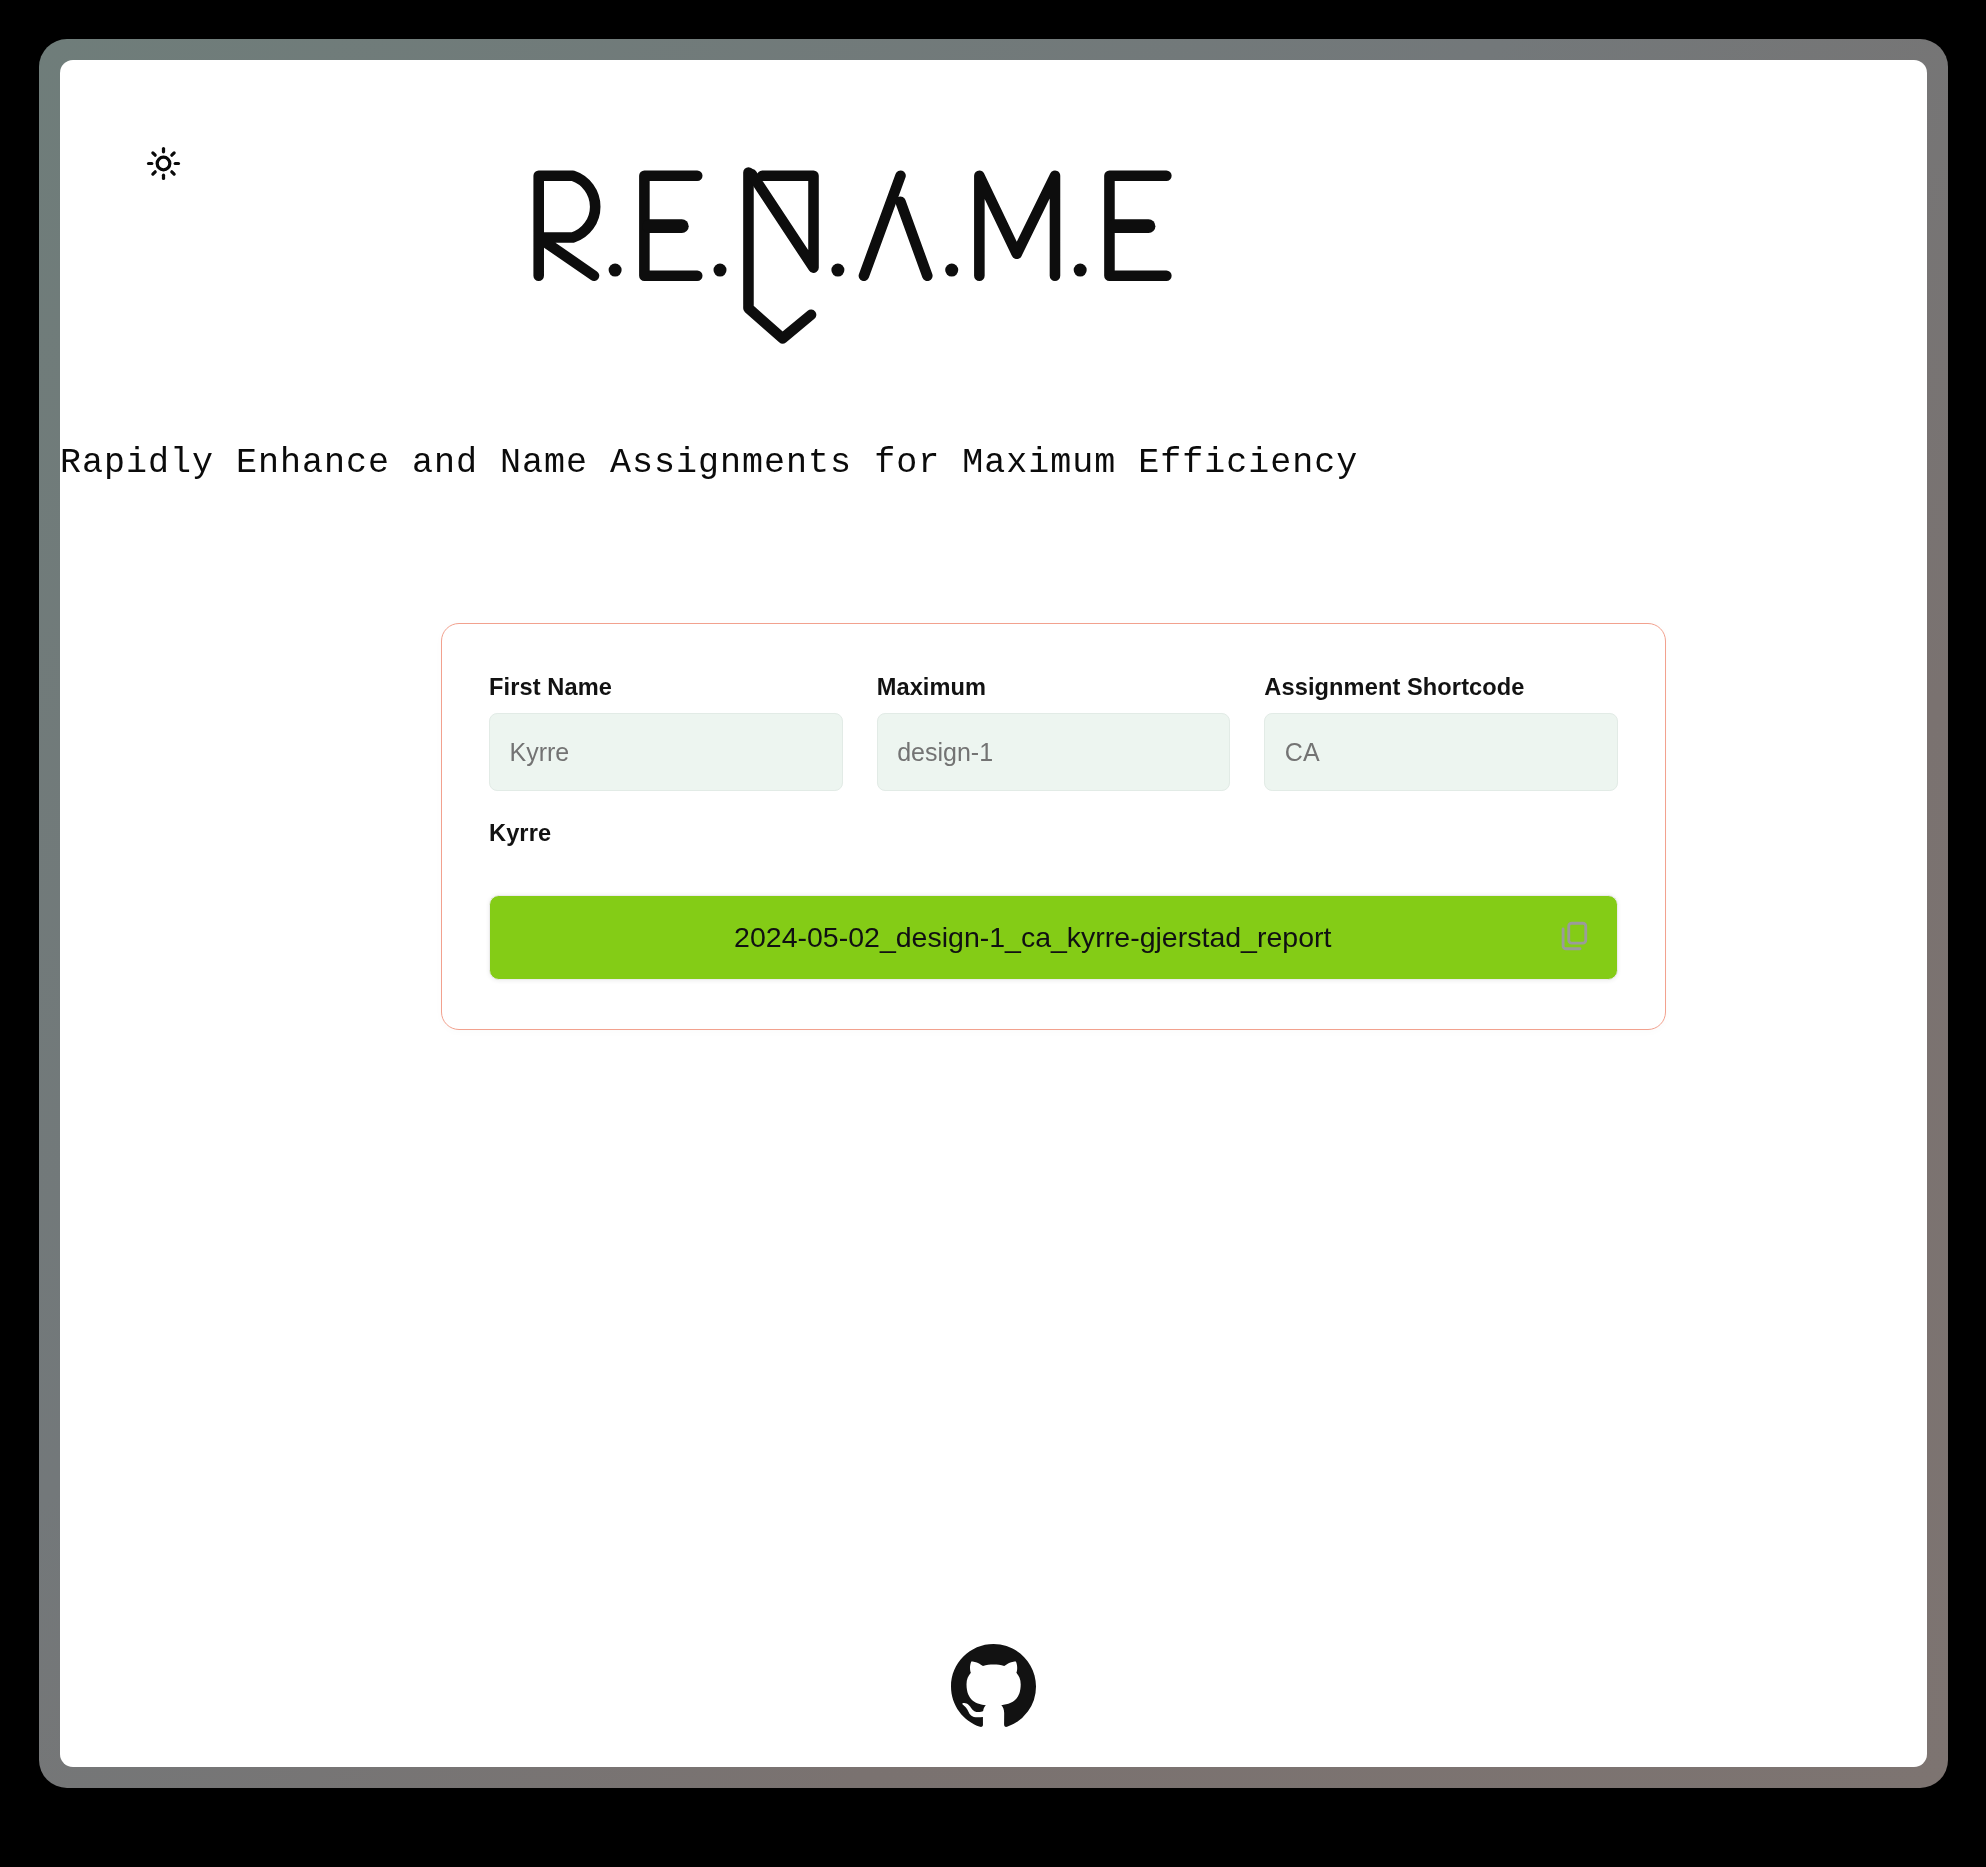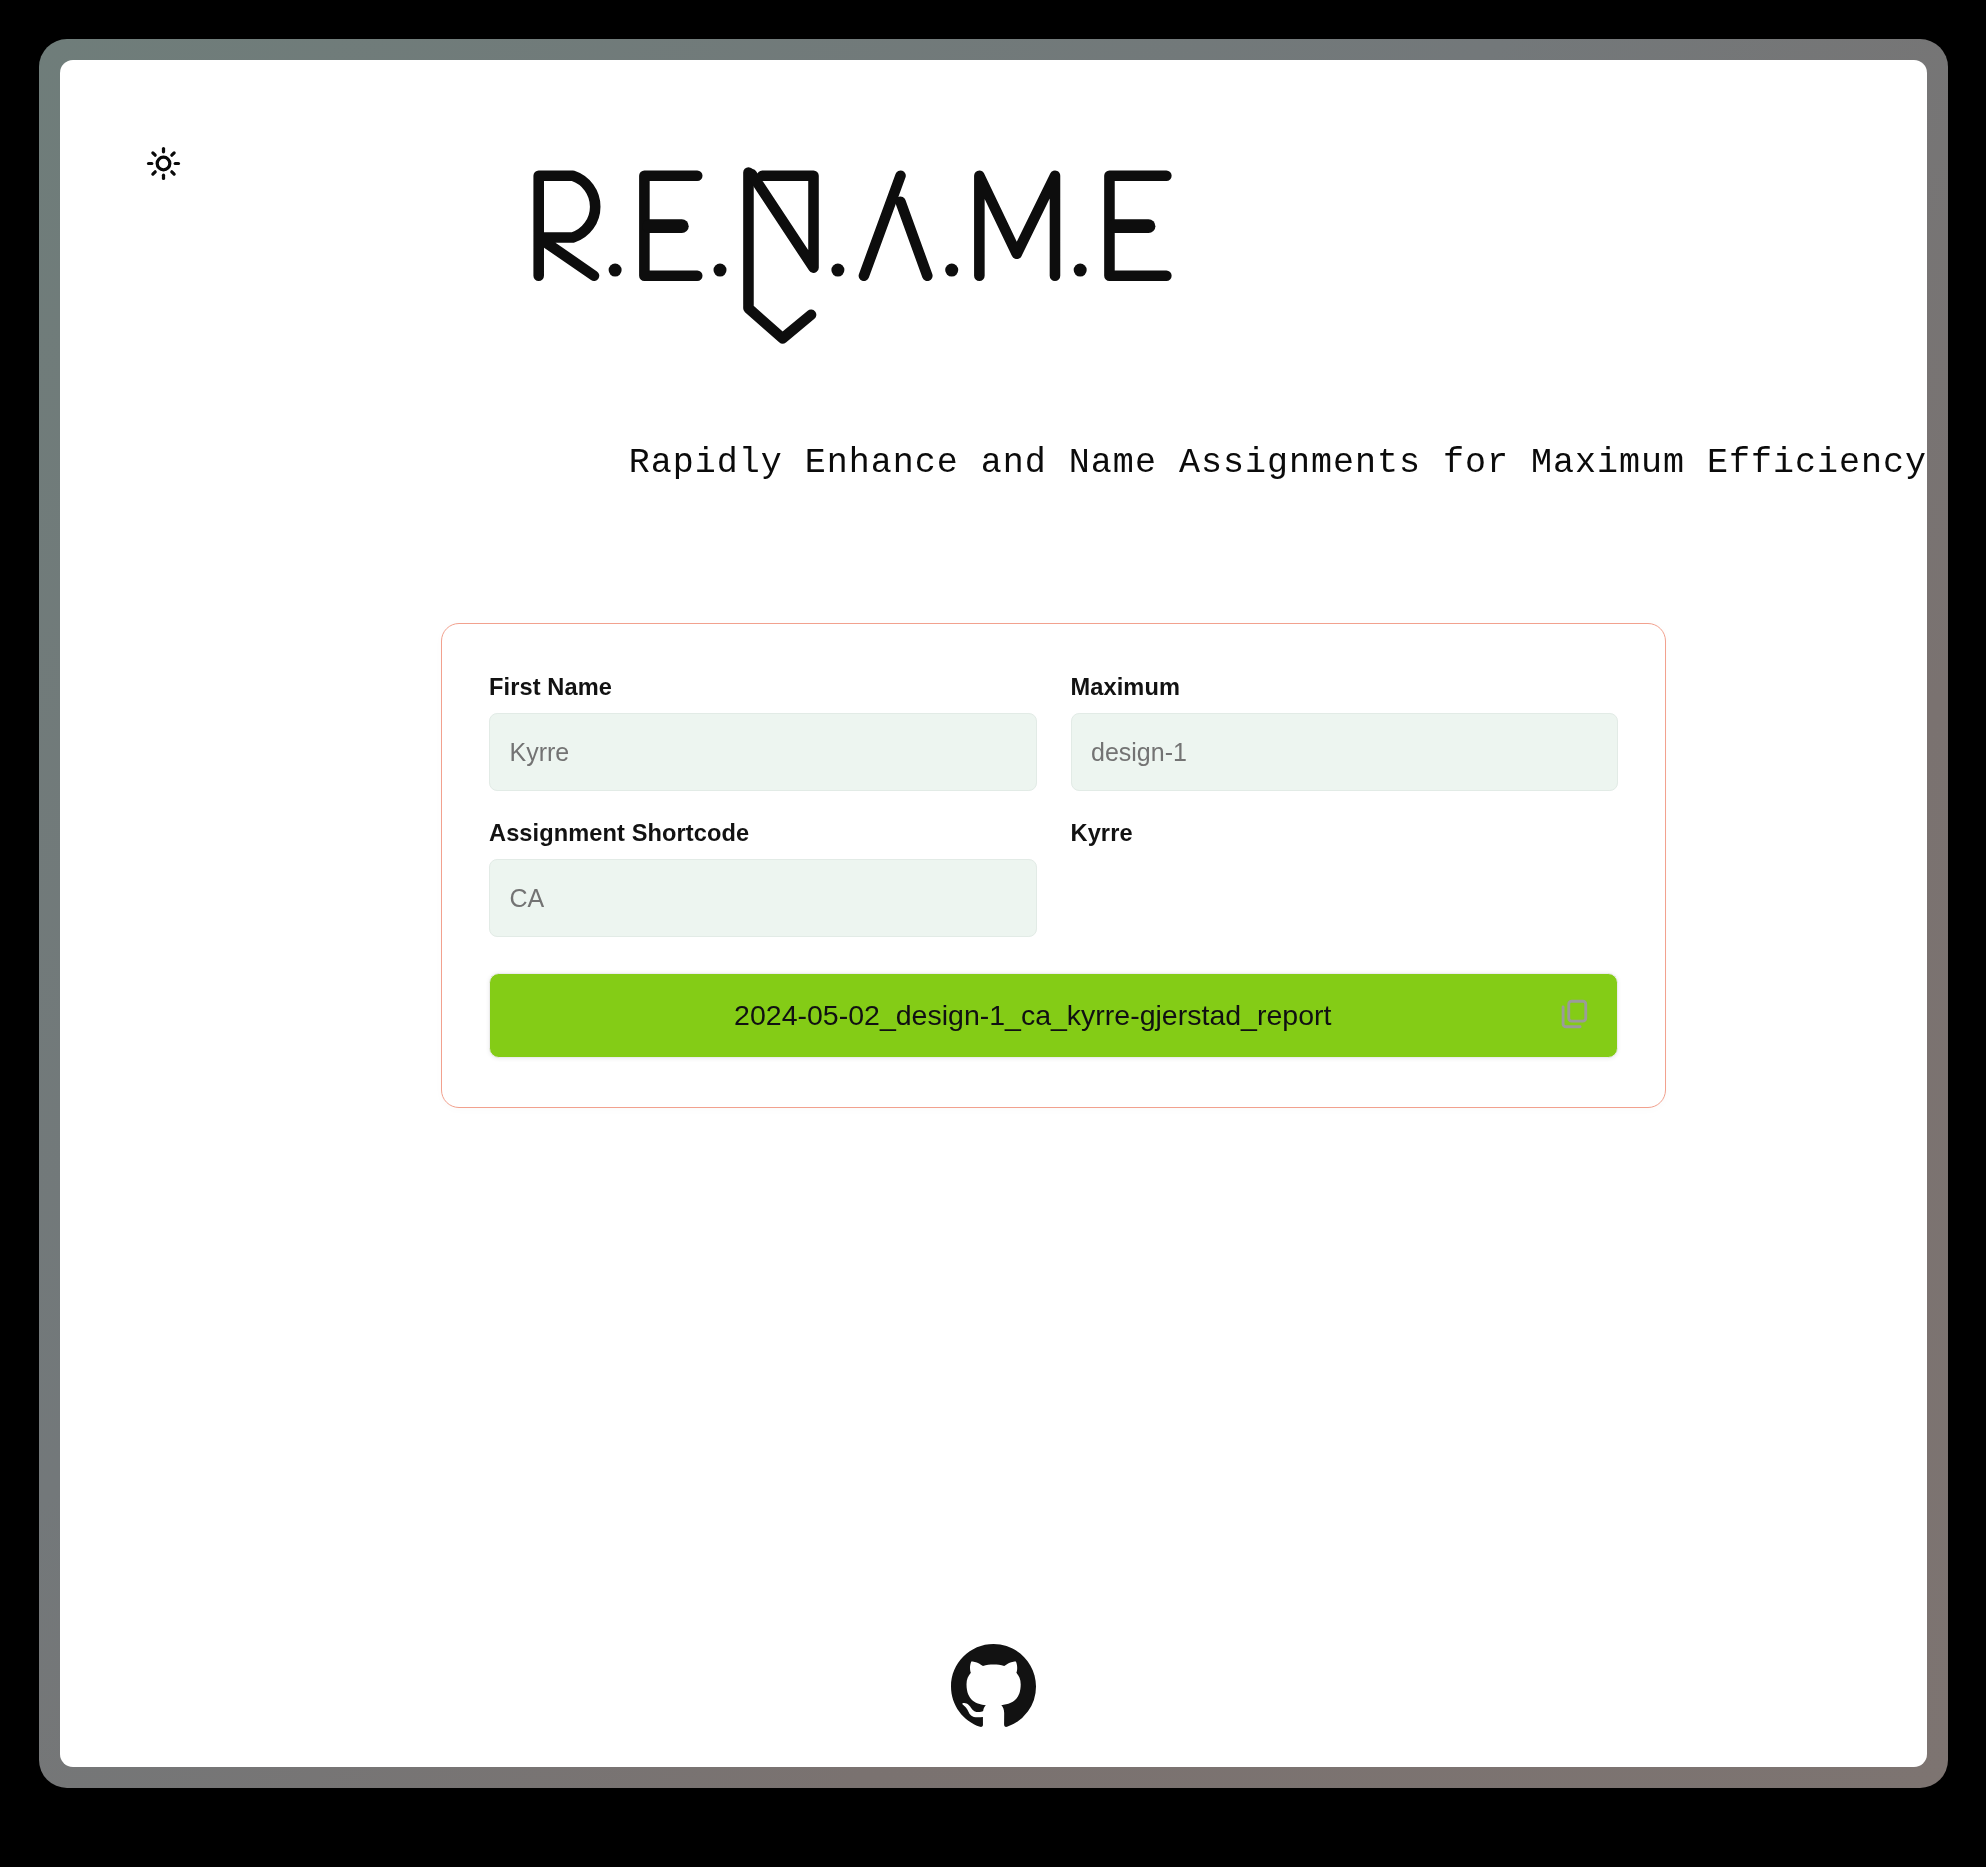--- a/index.html
+++ b/index.html
@@ -59,21 +59,21 @@
     justify-content: center;
   }
   .brand svg { display: block; }
 
   
   .tagline {
     position: absolute;
     left: 0;
     top: 383px;
     width: 100%;
-    text-align: right;
+    text-align: left;
     font-family: "Liberation Mono", "DejaVu Sans Mono", monospace;
     font-size: 35px;
     letter-spacing: 1px;
     color: #0b0b0b;
     white-space: nowrap;
   }
 
   
   .form-card {
     position: absolute;
@@ -82,21 +82,21 @@
     width: 1225px;
     border: 1.6px solid #f2a18e;
     border-radius: 18px;
     background: #ffffff;
     padding: 50px 47px 49px 47px;
     box-shadow: 0 1.6px 8.1px rgba(0,0,0,0.02);
   }
 
   .field-grid {
     display: grid;
-    grid-template-columns: 1fr 1fr;
+    grid-template-columns: 1fr 1fr 1fr;
     column-gap: 34px;
     row-gap: 29px;
   }
 
   .field-label {
     display: block;
     font-size: 23.6px;
     font-weight: 700;
     color: #121212;
     margin-bottom: 12.2px;

